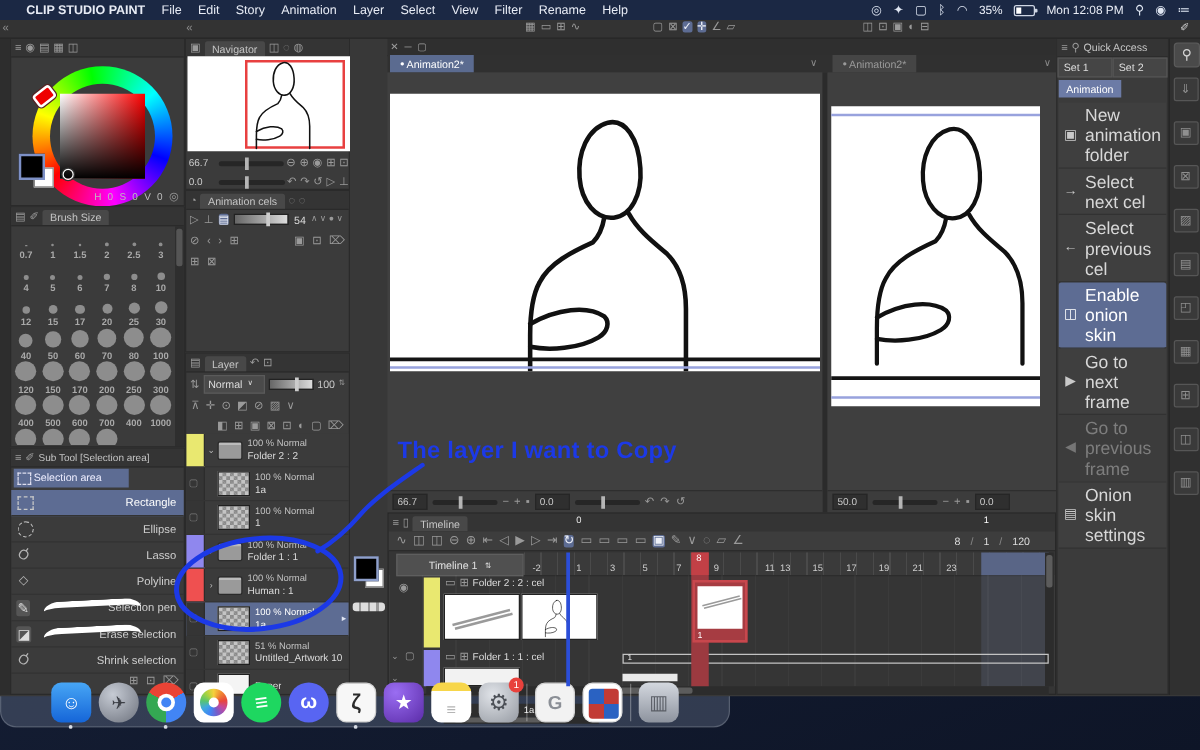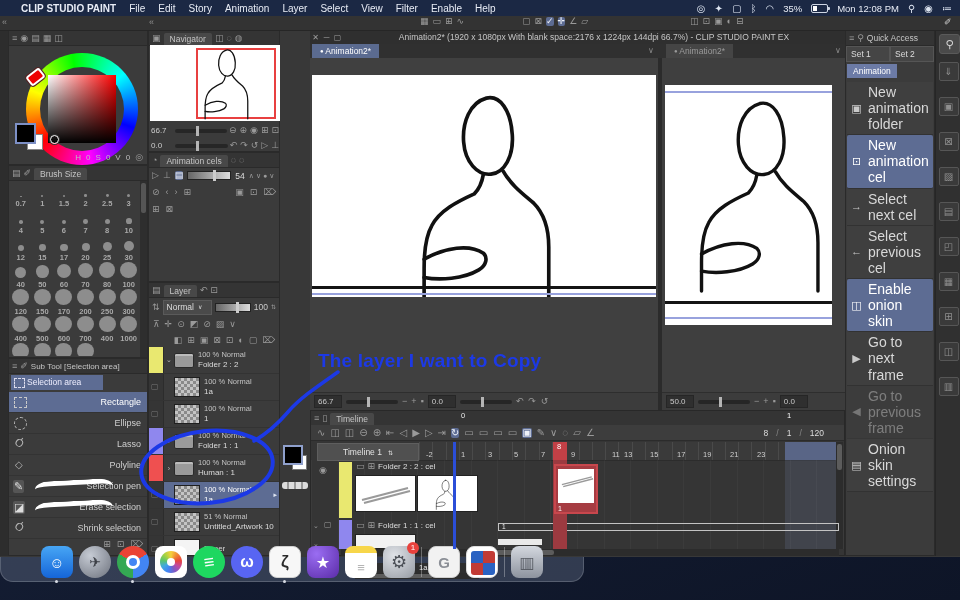--- a/index.html
+++ b/index.html
@@ -261,21 +261,21 @@
     <span></span>
     <span class="app">CLIP STUDIO PAINT</span>
     <span class="mi">File</span>
     <span class="mi">Edit</span>
     <span class="mi">Story</span>
     <span class="mi">Animation</span>
     <span class="mi">Layer</span>
     <span class="mi">Select</span>
     <span class="mi">View</span>
     <span class="mi">Filter</span>
-    <span class="mi">Enable</span>
+    <span class="mi">Rename</span>
     <span class="mi">Help</span>
     <span id="mright">
       <span class="flex" style="gap:9px">
 
       <span class="sicon-m k-creative-cloud">◎</span>
           <span class="sicon-m k-plugin">✦</span>
           <span class="sicon-m k-display">▢</span>
           <span class="sicon-m k-bluetooth">ᛒ</span>
           <span class="sicon-m k-wifi">◠</span>
         </span>
@@ -876,21 +876,20 @@
   <div id="tswatch">
     <span id="tswB"></span>
     <span id="tswW"></span>
   </div>
   <div id="tminipal"></div>
 
   <div id="ctitle" class="abs">
     <span class="wbtn">✕</span>
     <span class="wbtn">─</span>
     <span class="wbtn">▢</span>
-    <span id="ctext">Animation2* (1920 x 1080px With blank space:2176 x 1224px 144dpi 66.7%)  - CLIP STUDIO PAINT EX</span>
   </div>
   <div id="ctabs" class="abs">
     <span class="dtab" id="dtabL">Animation2*</span>
     <span class="dtab" id="dtabR">Animation2*</span>
     <span class="tabchev" style="left:338px">∨</span>
     <span class="tabchev" style="left:525px">∨</span>
   </div>
 
   <div id="paneL" class="abs">
     <div class="cwhite" style="left:2px;top:17px;width:344px;height:222px">
@@ -1079,24 +1078,20 @@
       <span class="qaset">Set 2</span>
     </div>
     <div id="qacat">Animation</div>
     <div id="qalist">
 
         <div class="qarow k-new-folder">
           <span class="qaic"></span>
           <span class="qalbl">New animation folder</span>
         </div>
 
-        <div class="qarow hl k-new-cel">
-          <span class="qaic"></span>
-          <span class="qalbl">New animation cel</span>
-        </div>
 
 
         <div class="qarow k-next-cel">
           <span class="qaic"></span>
           <span class="qalbl">Select next cel</span>
         </div>
 
         <div class="qarow k-prev-cel">
           <span class="qaic"></span>
           <span class="qalbl">Select previous cel</span>

